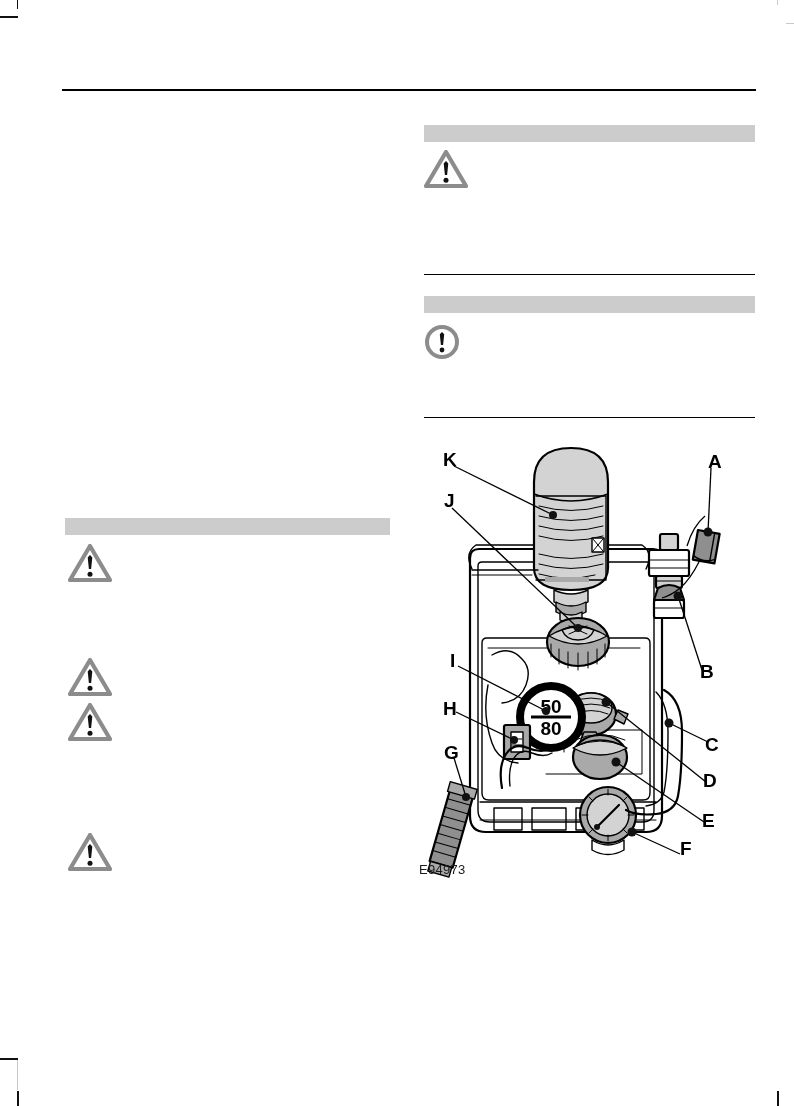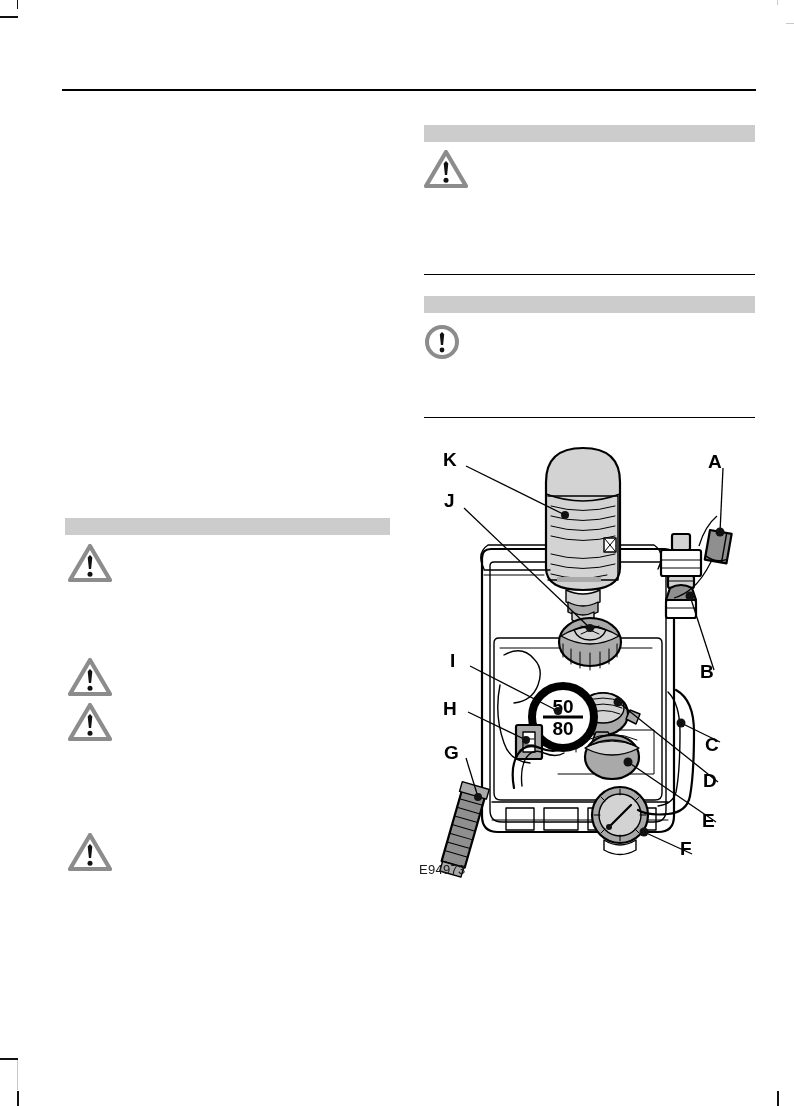--- a/index.html
+++ b/index.html
@@ -79,21 +79,21 @@
   .note-circ {
     position: absolute;
     width: 36px;
     height: 36px;
   }
   .note-circ svg { display: block; width: 100%; height: 100%; }
 
   
   .figure {
     position: absolute;
-    left: 418px;
+    left: 406px;
     top: 430px;
     width: 350px;
     height: 460px;
   }
   .figure svg { display: block; width: 100%; height: 100%; }
 
   .fig-id {
     position: absolute;
     left: 419px;
     top: 862px;

